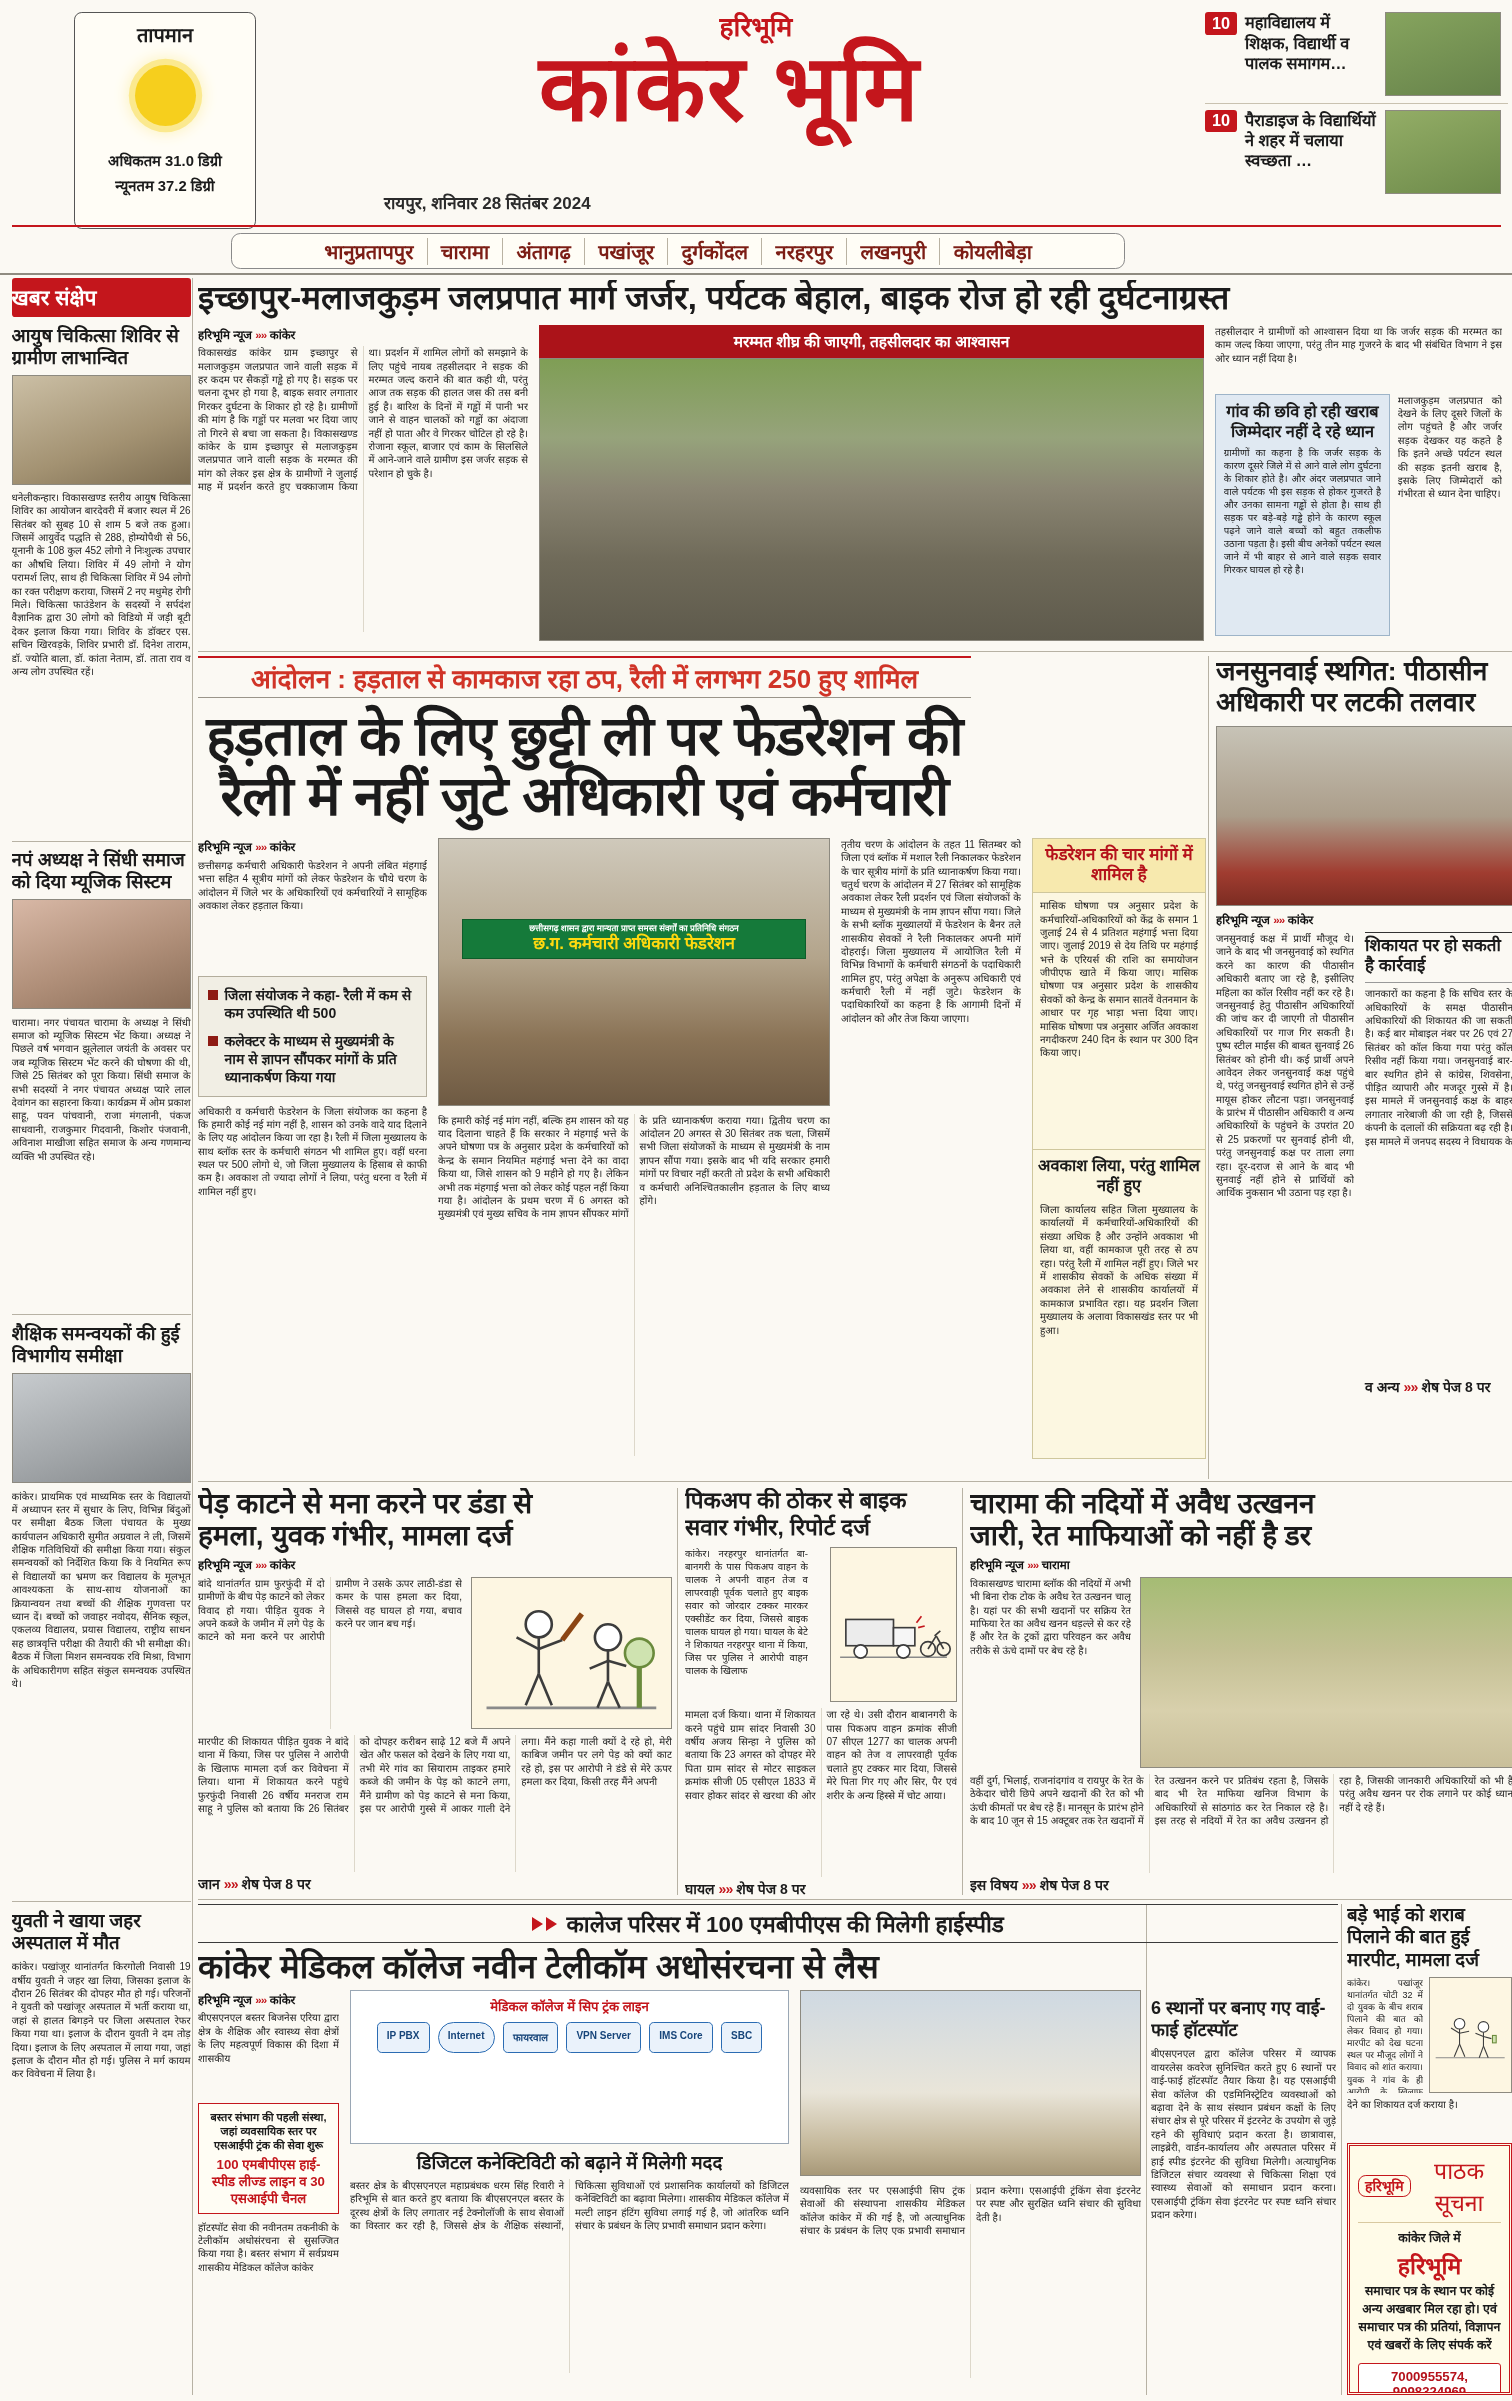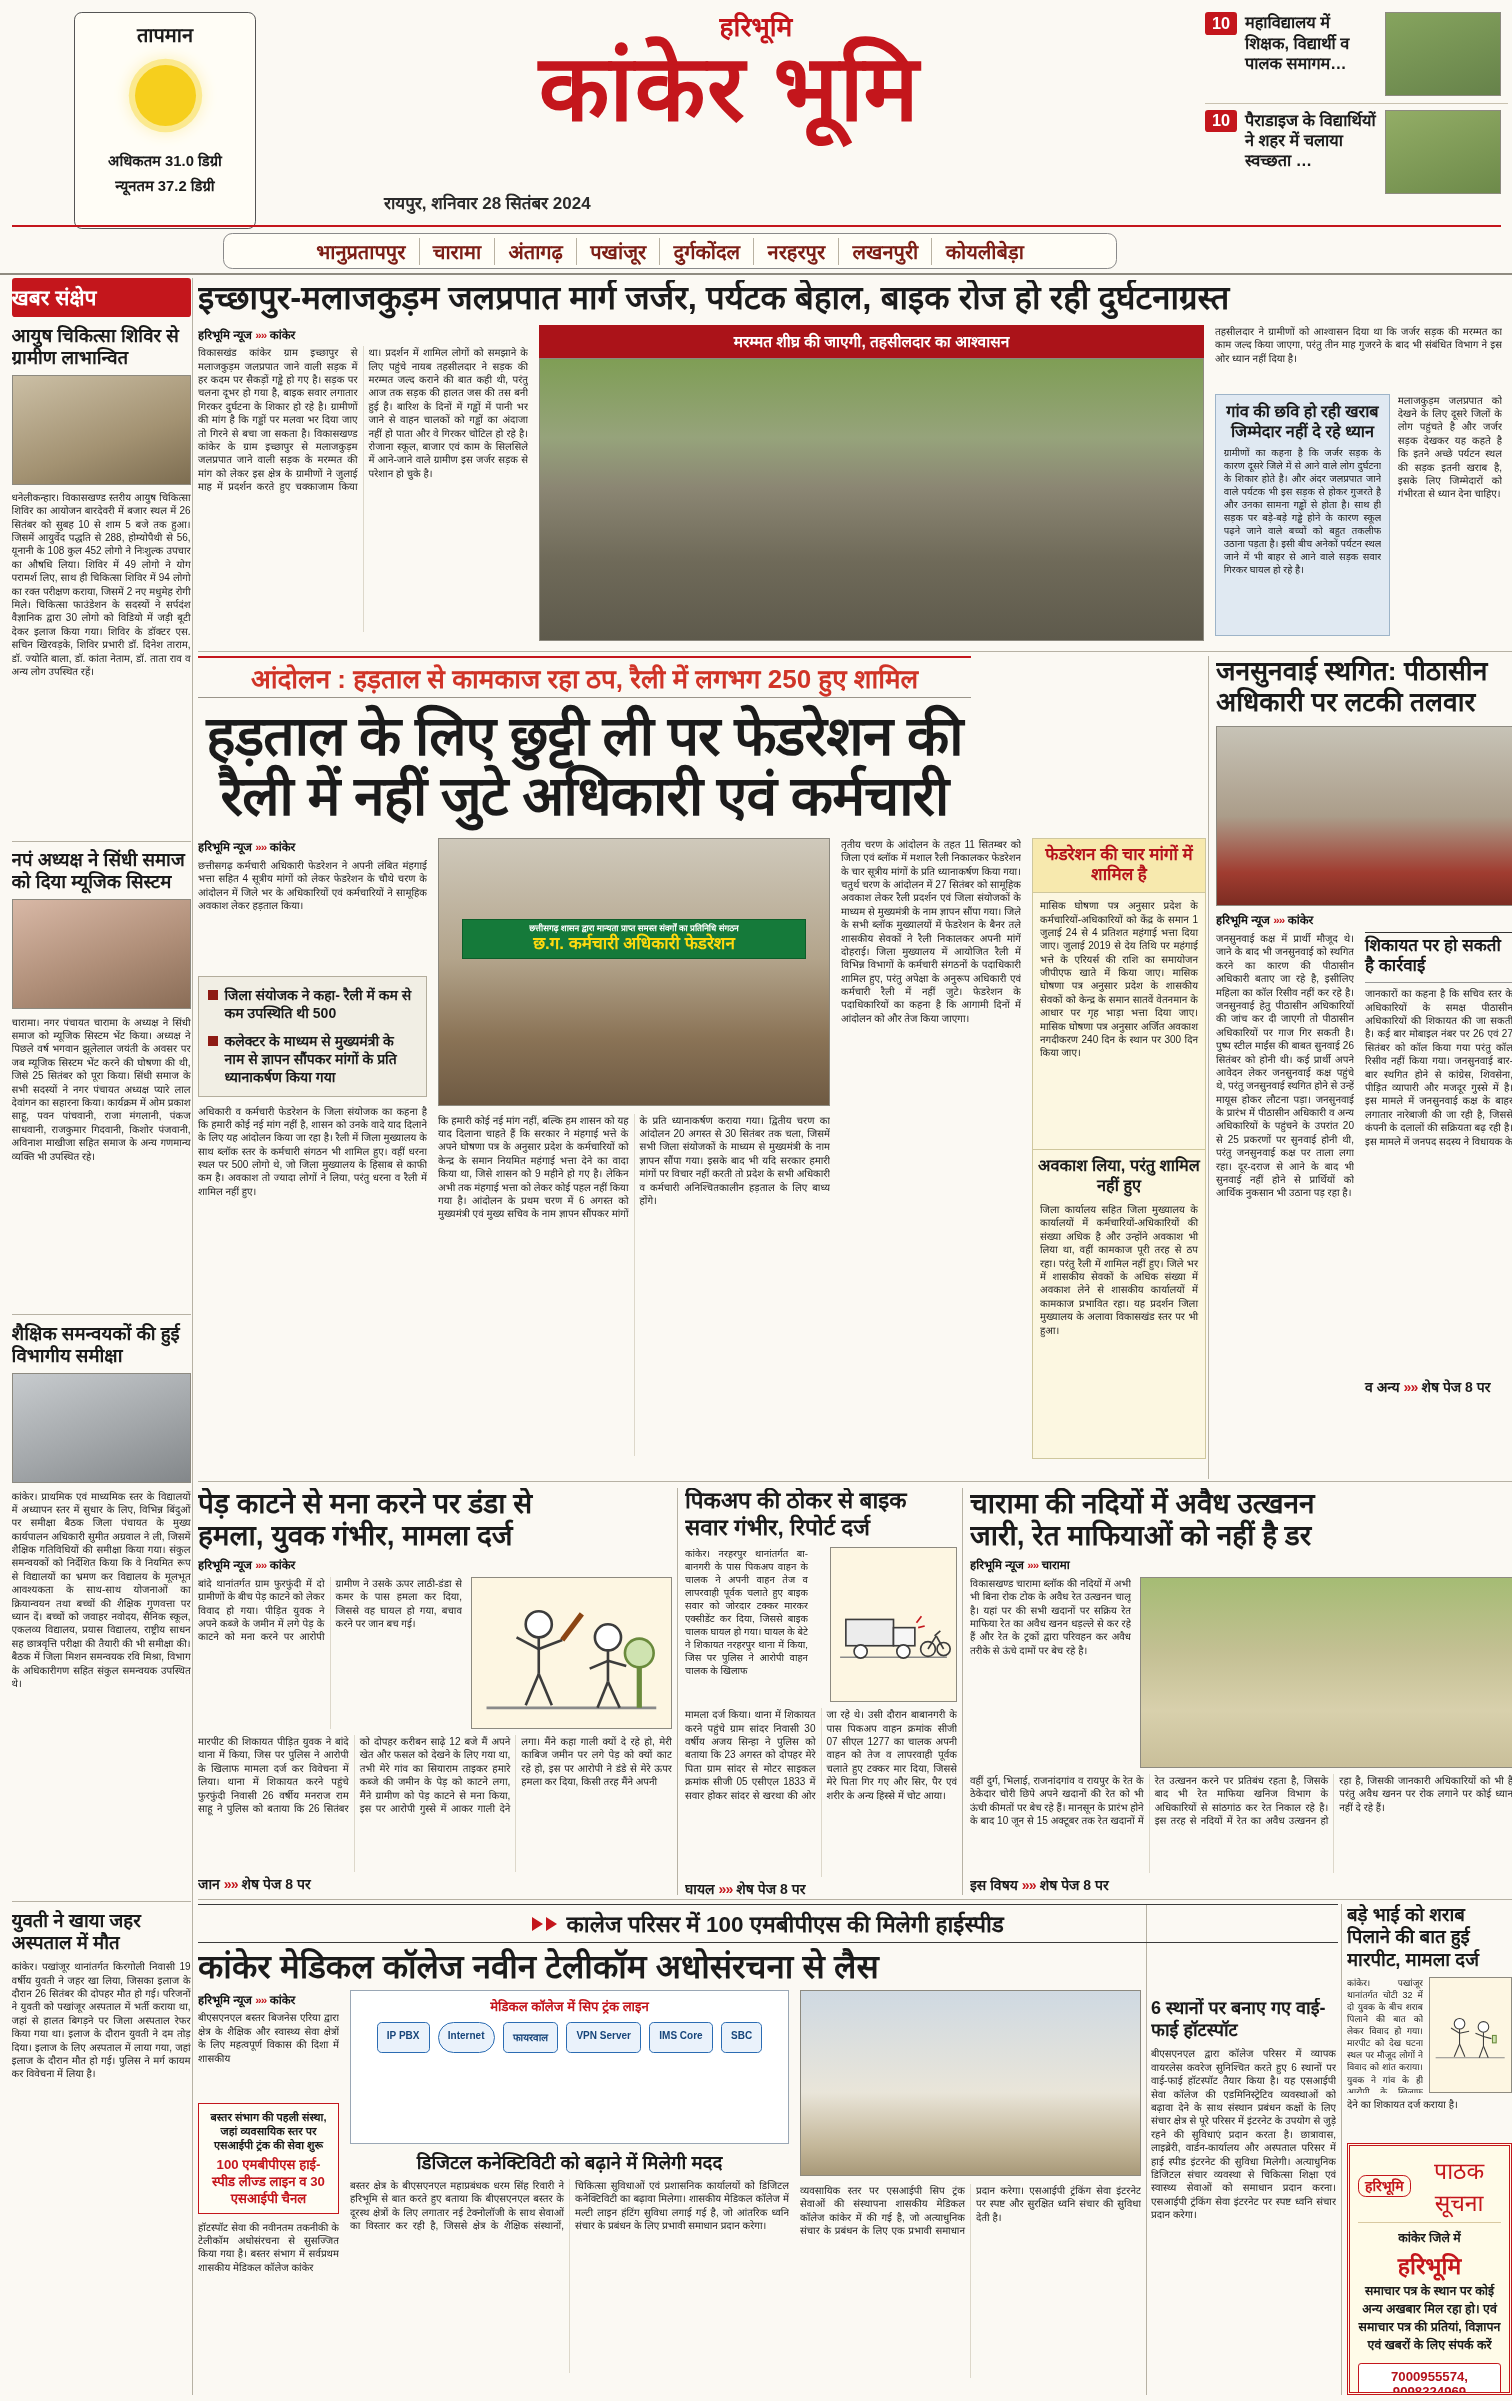--- a/index.html
+++ b/index.html
@@ -113,21 +113,21 @@
     </div>
     <div class="teaser">
       <span class="teaser-badge">10</span>
       <span class="teaser-title">पैराडाइज के विद्यार्थियों ने शहर में चलाया स्वच्छता …</span>
       <div class="teaser-ph ph-field2"></div>
     </div>
   </div>
 
   <div class="abs" style="left:11.6px;top:225px;width:1489px;height:2.3px;background:#c4161c"></div>
 
-  <nav class="abs navbar" style="left:223px;top:233px;width:894px;height:36px">
+  <nav class="abs navbar" style="left:231px;top:233px;width:894px;height:36px">
     <span class="nav-item">भानुप्रतापपुर</span>
     <span class="nav-item">चारामा</span>
     <span class="nav-item">अंतागढ़</span>
     <span class="nav-item">पखांजूर</span>
     <span class="nav-item">दुर्गकोंदल</span>
     <span class="nav-item">नरहरपुर</span>
     <span class="nav-item">लखनपुरी</span>
     <span class="nav-item">कोयलीबेड़ा</span>
   </nav>
 </header>

